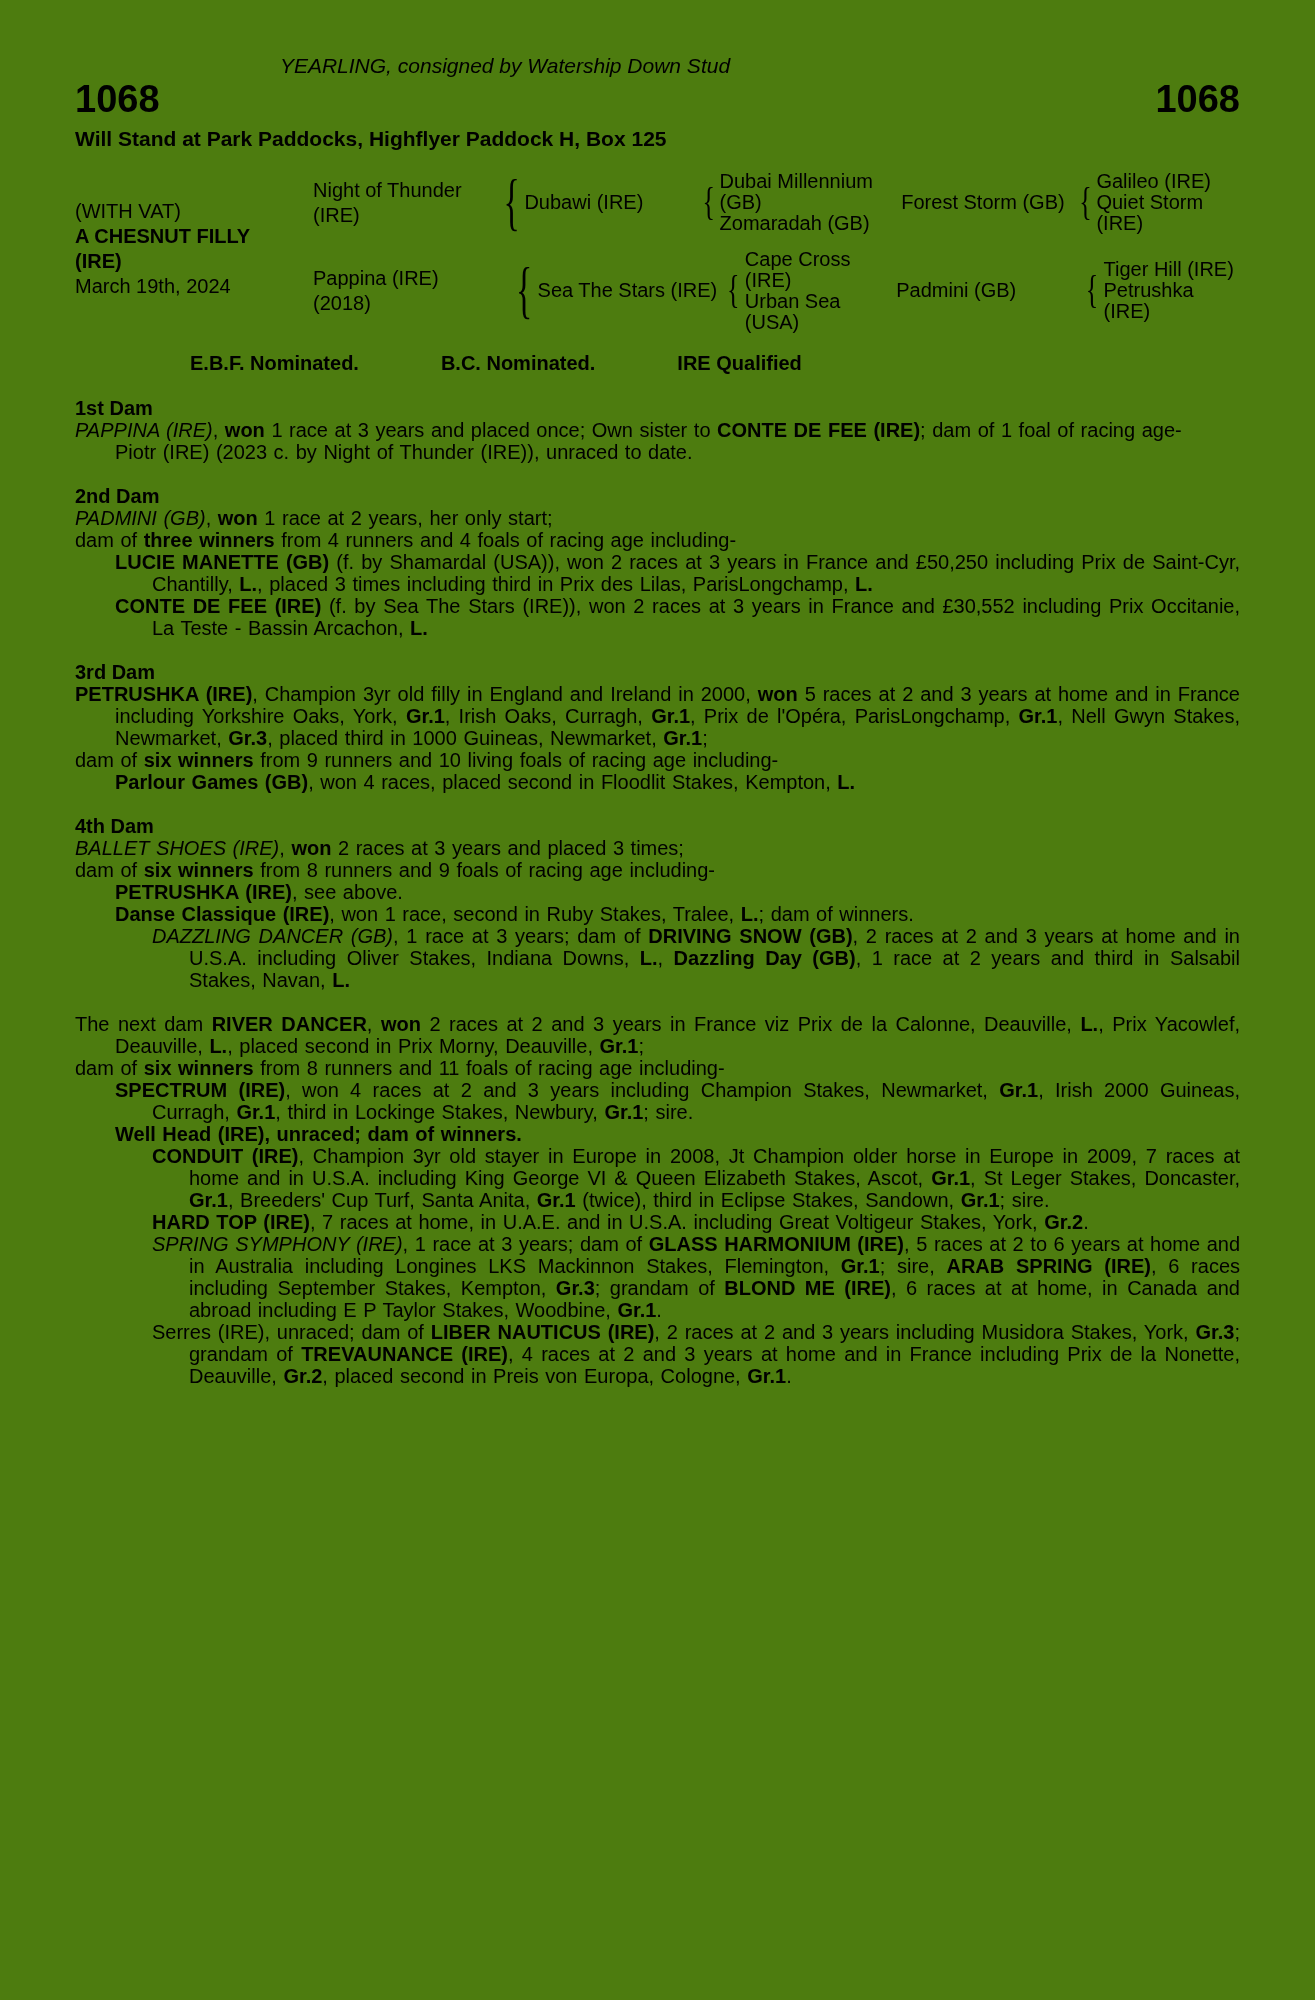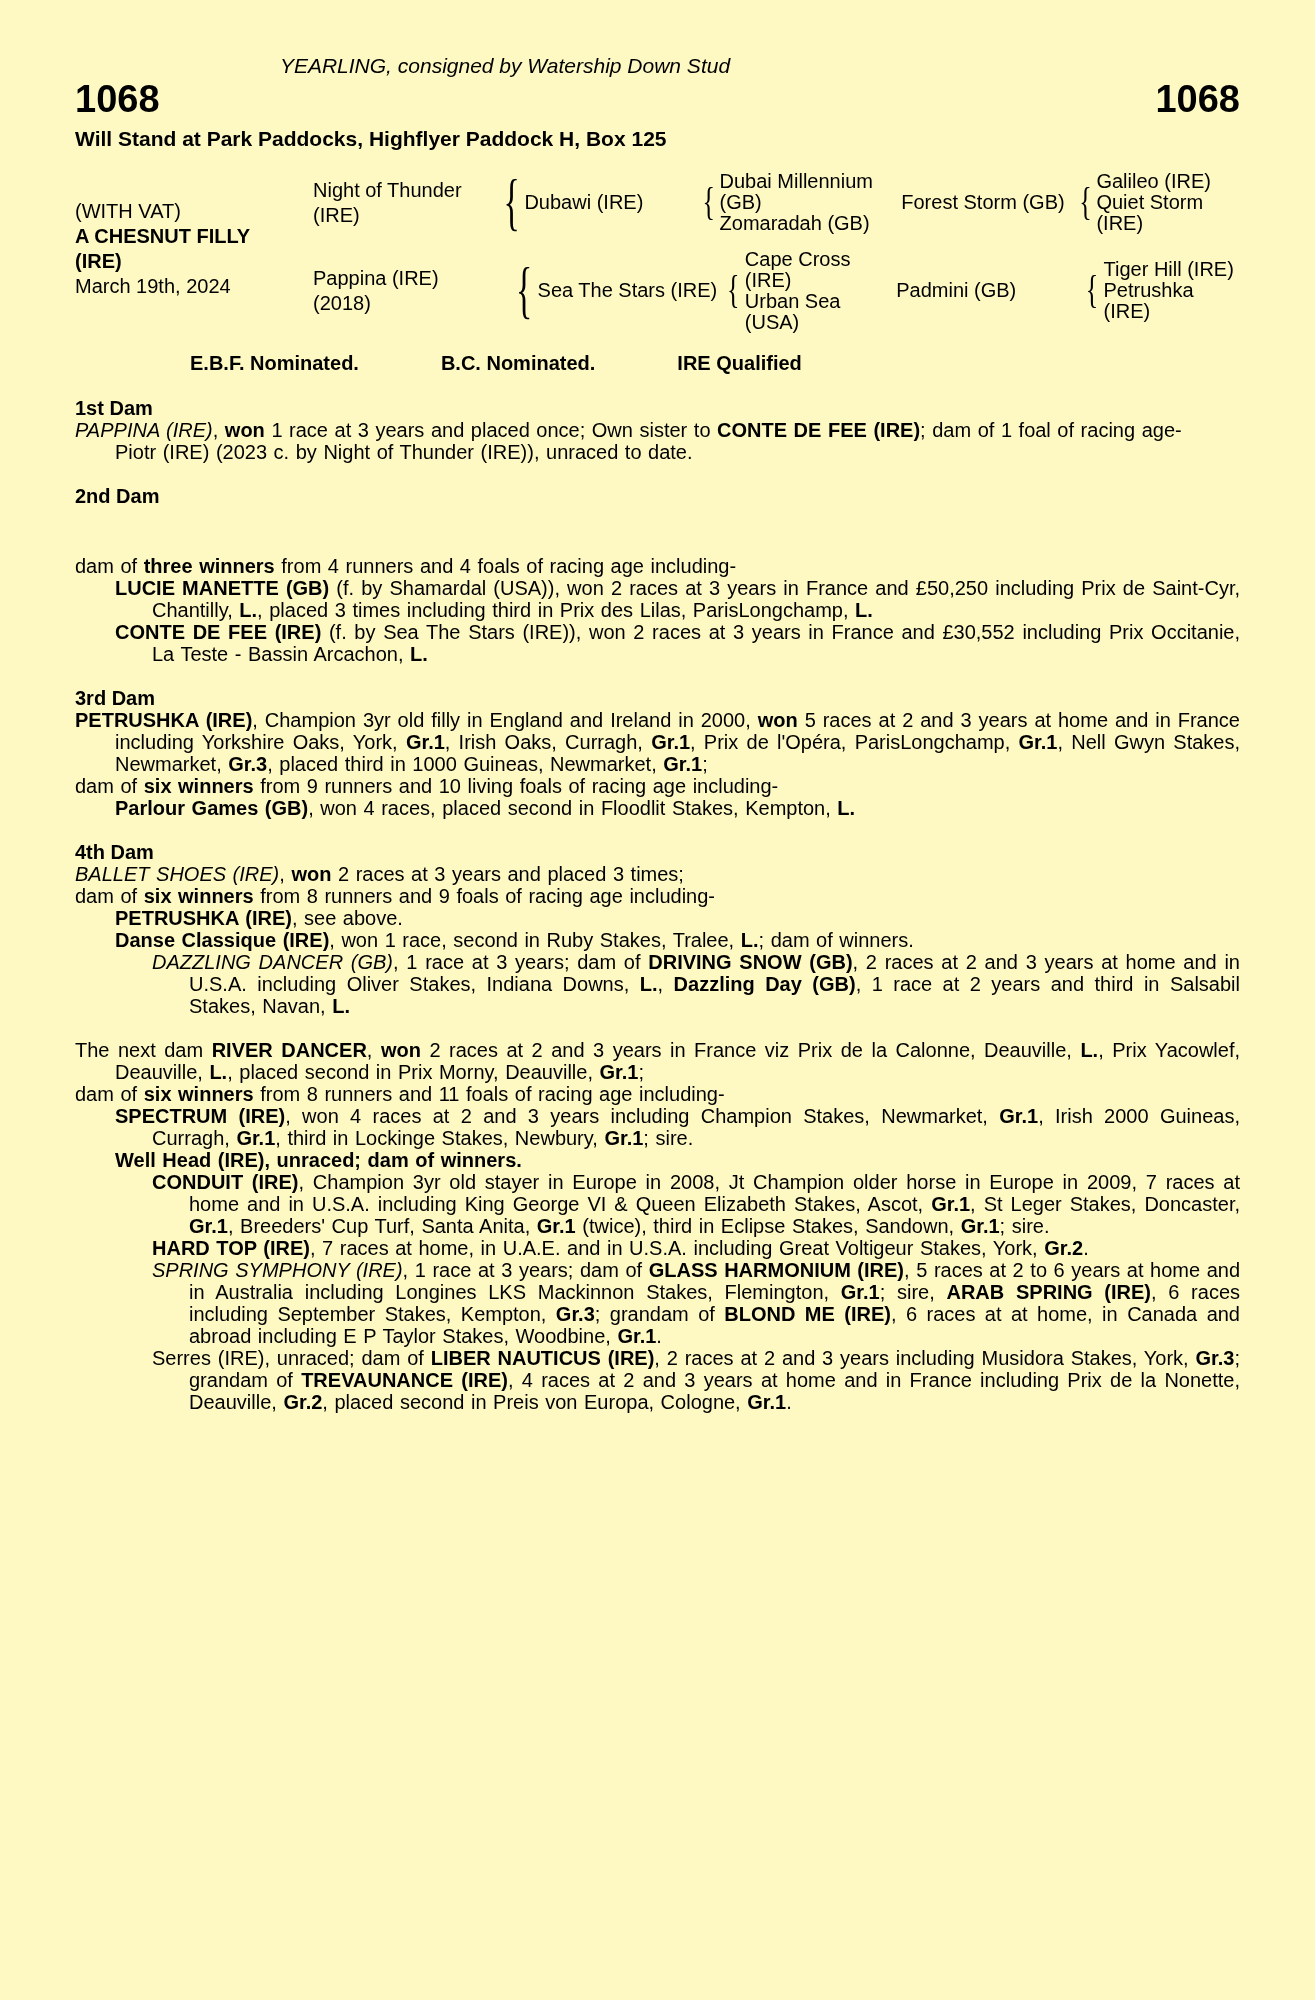--- a/index.html
+++ b/index.html
@@ -1,17 +1,17 @@
 <!DOCTYPE html>
 <html><head>
 <meta charset="utf-8">
 <style>
   html,body{margin:0;padding:0;background:#e8e8e8;}
   .page{
-    width:1315px;height:2000px;background:#fef9c3;color:#000;
+    width:1315px;height:2000px;background:#4d7c0f;color:#000;
     font-family:"Liberation Sans","DejaVu Sans",sans-serif;
     box-sizing:border-box;padding:54px 75px 0 75px;
     overflow:hidden;position:relative;margin:0 auto;
   }
   .b{font-weight:bold;}
   .i{font-style:italic;}
   .consign{font-style:italic;font-size:21px;width:860px;text-align:center;line-height:24px;}
   .lot-row{display:flex;justify-content:space-between;align-items:flex-end;margin-top:2px;font-size:38px;font-weight:bold;line-height:1.05;}
   .stand{font-weight:bold;font-size:21px;margin-top:6px;line-height:25px;}
   
@@ -120,21 +120,22 @@
     <div>E.B.F. Nominated.</div>
     <div>B.C. Nominated.</div>
     <div>IRE Qualified</div>
   </div>
 
   <div class="catalog-body">
       <div class="dam-heading">1st Dam</div>
       <p class="para" style="padding-left: 0px; text-indent: 0px;"><span class="i">PAPPINA (IRE)</span><span>, </span><span class="b">won</span><span> 1 race at 3 years and placed once; Own sister to </span><span class="b">CONTE DE FEE (IRE)</span><span>; dam of 1 foal of racing age-</span></p>
       <p class="para" style="padding-left: 40px; text-indent: 0px;"><span>Piotr (IRE) (2023 c. by Night of Thunder (IRE)), unraced to date.</span></p>
       <div class="dam-heading">2nd Dam</div>
-      <p class="para" style="padding-left: 0px; text-indent: 0px; margin-top: 48px;"><span>dam of </span><span class="b">three winners</span><span> from 4 runners and 4 foals of racing age including-</span></p>
+      <p class="para" style="padding-left: 0px; text-indent: 0px;"><span class="i">PADMINI (GB)</span><span>, </span><span class="b">won</span><span> 1 race at 2 years, her only start;</span></p>
+      <p class="para" style="padding-left: 0px; text-indent: 0px;"><span>dam of </span><span class="b">three winners</span><span> from 4 runners and 4 foals of racing age including-</span></p>
       <p class="para" style="padding-left: 77px; text-indent: -37px;"><span class="b">LUCIE MANETTE (GB)</span><span> (f. by Shamardal (USA)), won 2 races at 3 years in France and £50,250 including Prix de Saint-Cyr, Chantilly, </span><span class="b">L.</span><span>, placed 3 times including third in Prix des Lilas, ParisLongchamp, </span><span class="b">L.</span></p>
       <p class="para" style="padding-left: 77px; text-indent: -37px;"><span class="b">CONTE DE FEE (IRE)</span><span> (f. by Sea The Stars (IRE)), won 2 races at 3 years in France and £30,552 including Prix Occitanie, La Teste - Bassin Arcachon, </span><span class="b">L.</span></p>
       <div class="dam-heading">3rd Dam</div>
       <p class="para" style="padding-left: 40px; text-indent: -40px;"><span class="b">PETRUSHKA (IRE)</span><span>, Champion 3yr old filly in England and Ireland in 2000, </span><span class="b">won</span><span> 5 races at 2 and 3 years at home and in France including Yorkshire Oaks, York, </span><span class="b">Gr.1</span><span>, Irish Oaks, Curragh, </span><span class="b">Gr.1</span><span>, Prix de l'Opéra, ParisLongchamp, </span><span class="b">Gr.1</span><span>, Nell Gwyn Stakes, Newmarket, </span><span class="b">Gr.3</span><span>, placed third in 1000 Guineas, Newmarket, </span><span class="b">Gr.1</span><span>;</span></p>
       <p class="para" style="padding-left: 0px; text-indent: 0px;"><span>dam of </span><span class="b">six winners</span><span> from 9 runners and 10 living foals of racing age including-</span></p>
       <p class="para" style="padding-left: 77px; text-indent: -37px;"><span class="b">Parlour Games (GB)</span><span>, won 4 races, placed second in Floodlit Stakes, Kempton, </span><span class="b">L.</span></p>
       <div class="dam-heading">4th Dam</div>
       <p class="para" style="padding-left: 0px; text-indent: 0px;"><span class="i">BALLET SHOES (IRE)</span><span>, </span><span class="b">won</span><span> 2 races at 3 years and placed 3 times;</span></p>
       <p class="para" style="padding-left: 0px; text-indent: 0px;"><span>dam of </span><span class="b">six winners</span><span> from 8 runners and 9 foals of racing age including-</span></p>
       <p class="para" style="padding-left: 77px; text-indent: -37px;"><span class="b">PETRUSHKA (IRE)</span><span>, see above.</span></p>

